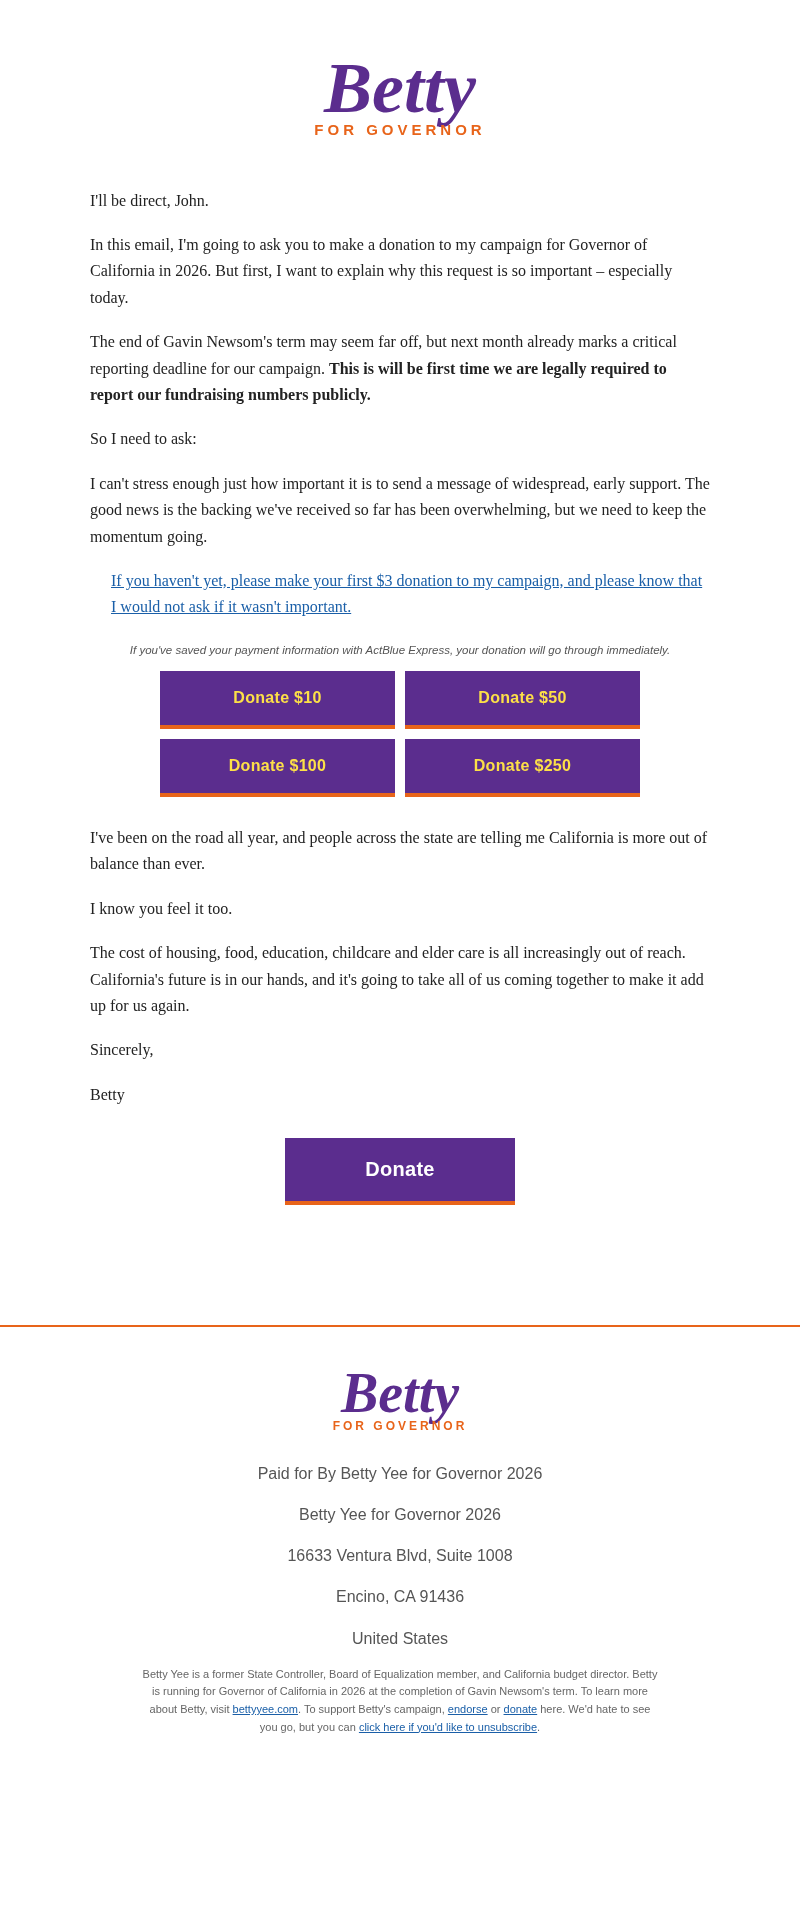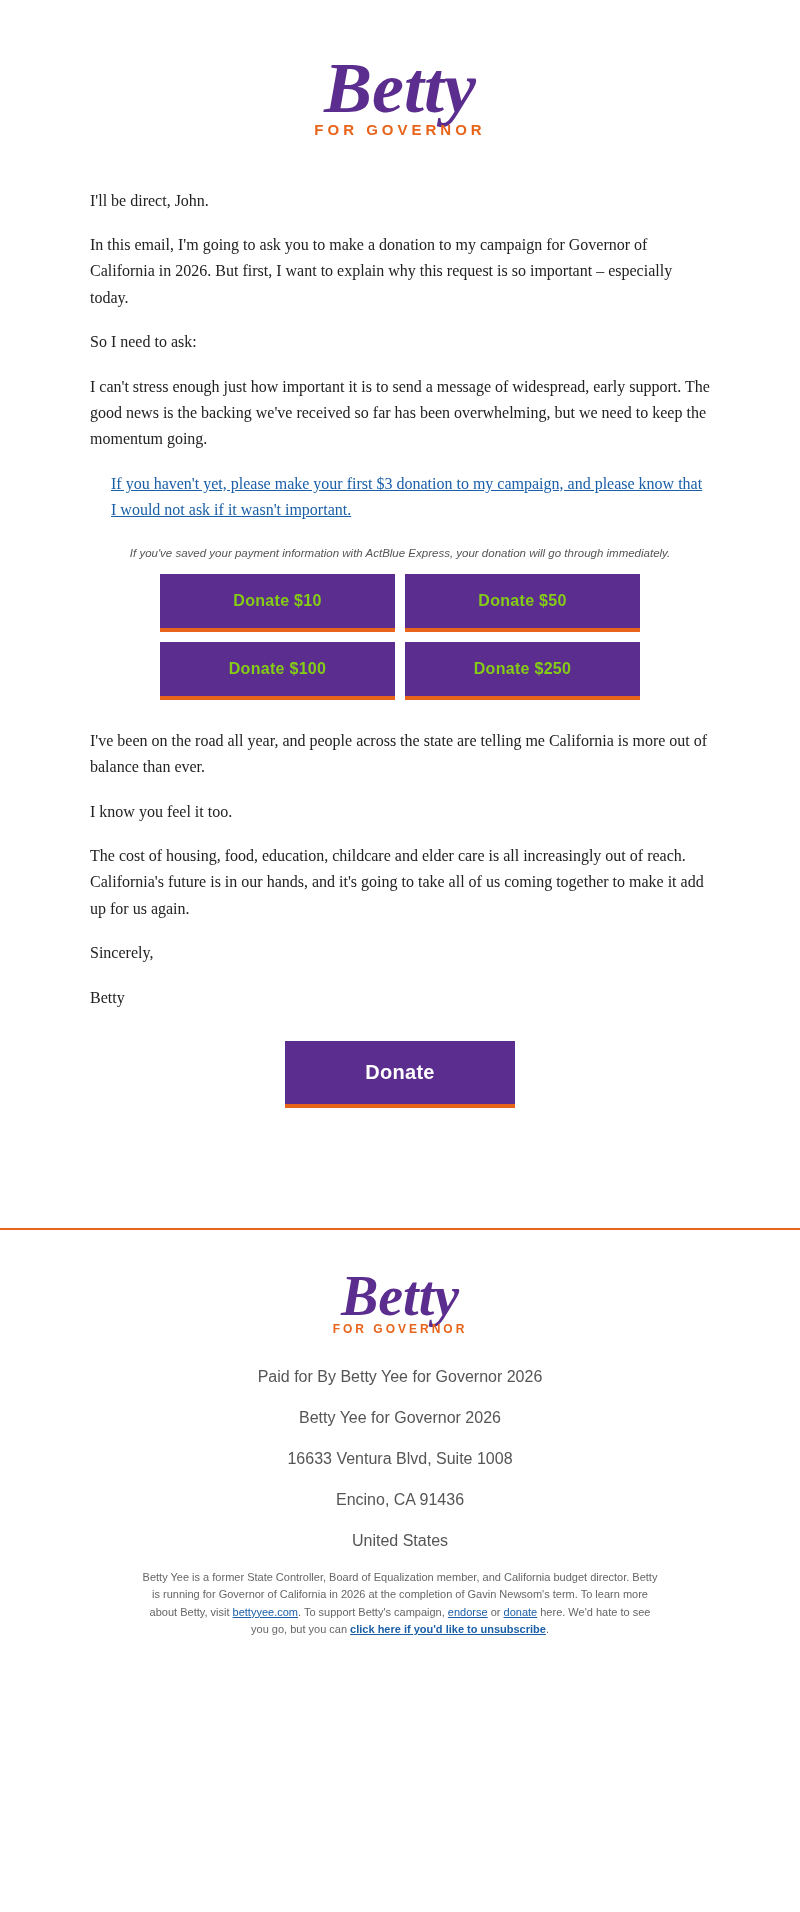--- a/index.html
+++ b/index.html
@@ -55,21 +55,21 @@
       display: grid;
       grid-template-columns: 1fr 1fr;
       gap: 10px;
       margin-bottom: 28px;
       max-width: 480px;
       margin-left: auto;
       margin-right: auto;
     }
     .donate-btn {
       background: #5b2d8e;
-      color: #84cc16;
+      color: #fde047;
       border: none;
       border-bottom: 4px solid #e8641a;
       padding: 18px 4px;
       font-size: 16px;
       font-weight: bold;
       font-family: Arial, sans-serif;
       cursor: pointer;
       text-align: center;
       letter-spacing: 0.3px;
     }
@@ -119,41 +119,43 @@
     }
     .footer-disclaimer a {
       color: #1a5fa8;
       text-decoration: underline;
     }
     .unsubscribe-link {
       color: #1a5fa8;
       text-decoration: underline;
       font-size: 11px;
       font-family: Arial, sans-serif;
-      font-weight: bold;
     }
   </style>
 </head>
 <body>
 
 <div class="email-container">
 
   <div class="logo-area">
     <svg class="logo-svg" viewBox="0 0 260 110" xmlns="http://www.w3.org/2000/svg">
 
       <text x="130" y="72" font-family="Georgia, serif" font-size="72" font-weight="bold" fill="#5b2d8e" text-anchor="middle" font-style="italic">Betty</text>
 
       <text x="130" y="95" font-family="Arial, sans-serif" font-size="15" font-weight="bold" fill="#e8641a" text-anchor="middle" letter-spacing="4">FOR GOVERNOR</text>
     </svg>
   </div>
 
   <p class="body-text">I'll be direct, John.</p>
 
   <p class="body-text">In this email, I'm going to ask you to make a donation to my campaign for Governor of California in 2026. But first, I want to explain why this request is so important – especially today.</p>
 
+  <p class="body-text">
+    <span>The end of Gavin Newsom's term may seem far off, but next month already marks a critical reporting deadline for our campaign. </span><strong>This is will be first time we are legally required to report our fundraising numbers publicly.</strong>
+  </p>
 
   <p class="body-text">So I need to ask:</p>
 
   <p class="body-text">I can't stress enough just how important it is to send a message of widespread, early support. The good news is the backing we've received so far has been overwhelming, but we need to keep the momentum going.</p>
 
   <a href="#" class="cta-link">If you haven't yet, please make your first $3 donation to my campaign, and please know that I would not ask if it wasn't important.</a>
 
   <p class="actblue-notice">If you've saved your payment information with ActBlue Express, your donation will go through immediately.</p>
 
   <div class="donation-grid">

